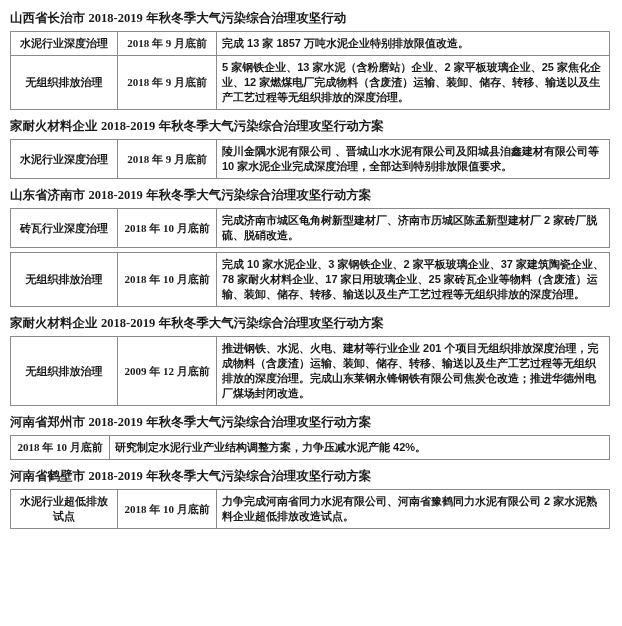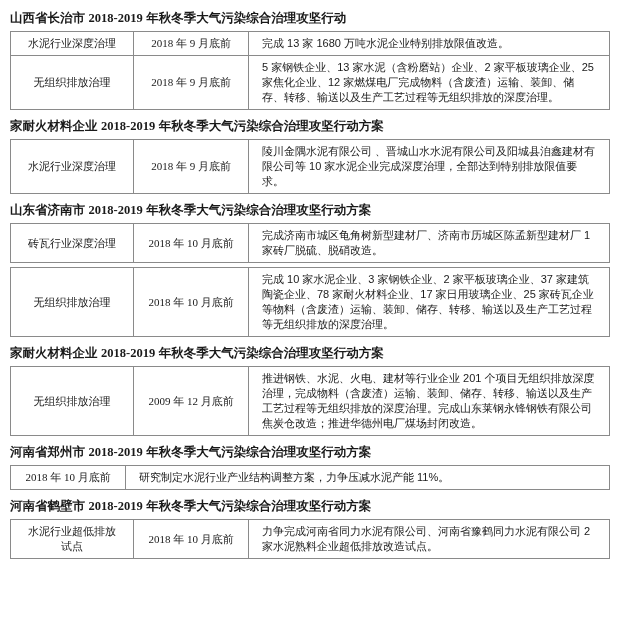--- a/index.html
+++ b/index.html
@@ -38,23 +38,24 @@
   table.tbl {
     border-collapse: collapse;
     width: 600px;
     table-layout: fixed;
     margin: 0 0 2px 2px;
   }
   table.tbl td {
     border: 1px solid #8a8a8a;
     font-size: 11px;
     line-height: 15px;
-    padding: 4px 13px;
+    padding: 4px 5px;
     vertical-align: middle;
     word-break: break-all;
+    font-weight: bold;
   }
   td.c1 {
     width: 96px;
     text-align: center;
   }
   td.c2 {
     width: 88px;
     text-align: center;
     font-family: "Liberation Serif", serif;
   }
@@ -71,21 +72,21 @@
     <div class="sec-title">
       <span>山西省长治市</span>
       <span class="num">2018-2019</span>
       <span>年秋冬季大气污染综合治理攻坚行动</span>
     </div>
     <table class="tbl">
       <tbody>
           <tr>
         <td class="c1">水泥行业深度治理</td>
         <td class="c2">2018 年 9 月底前</td>
-        <td class="c3">完成 13 家 1680 万吨水泥企业特别排放限值改造。</td>
+        <td class="c3">完成 13 家 1857 万吨水泥企业特别排放限值改造。</td>
       </tr>
       <tr>
         <td class="c1">无组织排放治理</td>
         <td class="c2">2018 年 9 月底前</td>
         <td class="c3">5 家钢铁企业、13 家水泥（含粉磨站）企业、2 家平板玻璃企业、25 家焦化企业、12 家燃煤电厂完成物料（含废渣）运输、装卸、储存、转移、输送以及生产工艺过程等无组织排放的深度治理。</td>
       </tr>
     </tbody>
       </table>
   </div>
 
@@ -110,21 +111,21 @@
     <div class="sec-title">
       <span>山东省济南市</span>
       <span class="num">2018-2019</span>
       <span>年秋冬季大气污染综合治理攻坚行动方案</span>
     </div>
     <table class="tbl">
       <tbody>
           <tr>
         <td class="c1">砖瓦行业深度治理</td>
         <td class="c2">2018 年 10 月底前</td>
-        <td class="c3">完成济南市城区龟角树新型建材厂、济南市历城区陈孟新型建材厂 1 家砖厂脱硫、脱硝改造。</td>
+        <td class="c3">完成济南市城区龟角树新型建材厂、济南市历城区陈孟新型建材厂 2 家砖厂脱硫、脱硝改造。</td>
       </tr>
     </tbody>
       </table>
   </div>
 
   <div class="section">
     <table class="tbl">
       <tbody>
           <tr>
         <td class="c1">无组织排放治理</td>
@@ -155,21 +156,21 @@
   <div class="section">
     <div class="sec-title">
       <span>河南省郑州市</span>
       <span class="num">2018-2019</span>
       <span>年秋冬季大气污染综合治理攻坚行动方案</span>
     </div>
     <table class="tbl">
       <tbody>
           <tr>
         <td class="c2">2018 年 10 月底前</td>
-        <td class="c3">研究制定水泥行业产业结构调整方案，力争压减水泥产能 11%。</td>
+        <td class="c3">研究制定水泥行业产业结构调整方案，力争压减水泥产能 42%。</td>
       </tr>
     </tbody>
       </table>
   </div>
 
   <div class="section">
     <div class="sec-title">
       <span>河南省鹤壁市</span>
       <span class="num">2018-2019</span>
       <span>年秋冬季大气污染综合治理攻坚行动方案</span>

